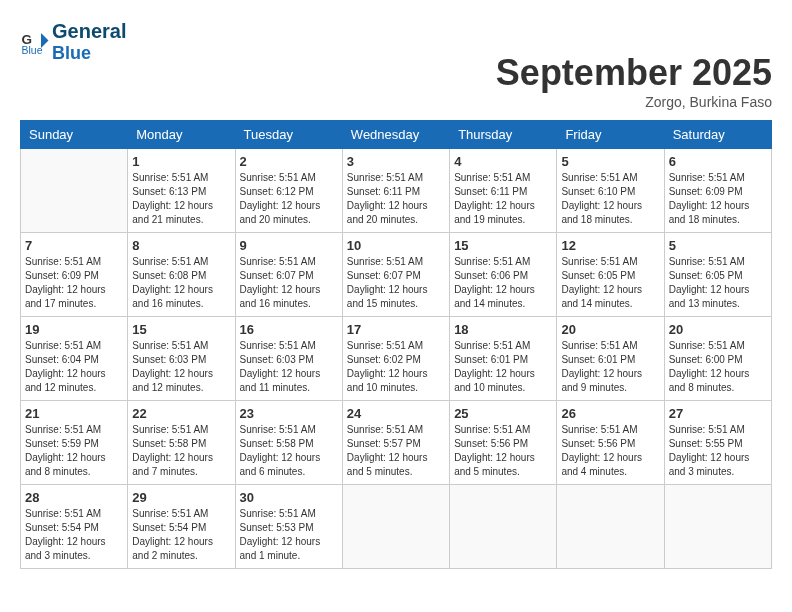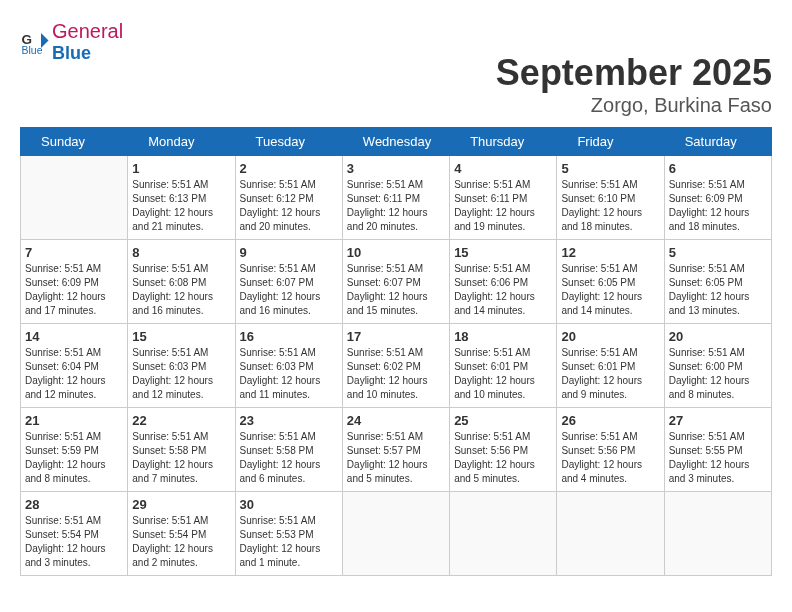--- a/index.html
+++ b/index.html
@@ -28,35 +28,35 @@
     .title-block {
       text-align: right;
     }
     .month-title {
       font-size: 36px;
       font-weight: bold;
       color: #333;
       margin-top: 32px;
     }
     .location {
-      font-size: 20px;
+      font-size: 14px;
       color: #555;
     }
     table {
       width: 100%;
       border-collapse: collapse;
       table-layout: fixed;
     }
     thead tr {
       background-color: #1a6bb5;
     }
     thead th {
       color: #fff;
       font-size: 13px;
-      padding: 6px 20px;
+      padding: 6px 8px;
       text-align: left;
       font-weight: normal;
       border: 1px solid #1a6bb5;
     }
     tbody tr {
       border-bottom: 1px solid #ccc;
     }
     tbody td {
       vertical-align: top;
       padding: 5px 4px;
@@ -87,21 +87,21 @@
 <body>
 
 <div class="header">
   <div class="logo">
     <svg class="logo-icon" viewBox="0 0 40 40">
       <text x="2" y="22" font-size="18" font-weight="bold" fill="#333">G</text>
       <polygon points="28,8 38,18 28,28" fill="#1a6bb5"></polygon>
       <text x="2" y="36" font-size="14" fill="#1a6bb5">Blue</text>
     </svg>
     <div>
-      <div style="font-size:20px;font-weight:normal;color:#be185d;">General</div>
+      <div style="font-size:20px;font-weight:bold;color:#0c4a6e;">General</div>
       <div style="font-size:18px;font-weight:bold;color:#1a6bb5;">Blue</div>
     </div>
   </div>
   <div class="title-block">
     <div class="month-title">September 2025</div>
     <div class="location">Zorgo, Burkina Faso</div>
   </div>
 </div>
 
 <table>
@@ -208,21 +208,21 @@
         <td>
           <span class="day-num">5</span>
           <div class="day-info" style="white-space: pre-line;">Sunrise: 5:51 AM
 Sunset: 6:05 PM
 Daylight: 12 hours
 and 13 minutes.</div>
         </td>
       </tr>
       <tr>
         <td>
-          <span class="day-num">14</span>
+          <span class="day-num">19</span>
           <div class="day-info" style="white-space: pre-line;">Sunrise: 5:51 AM
 Sunset: 6:04 PM
 Daylight: 12 hours
 and 12 minutes.</div>
         </td>
         <td>
           <span class="day-num">15</span>
           <div class="day-info" style="white-space: pre-line;">Sunrise: 5:51 AM
 Sunset: 6:03 PM
 Daylight: 12 hours

